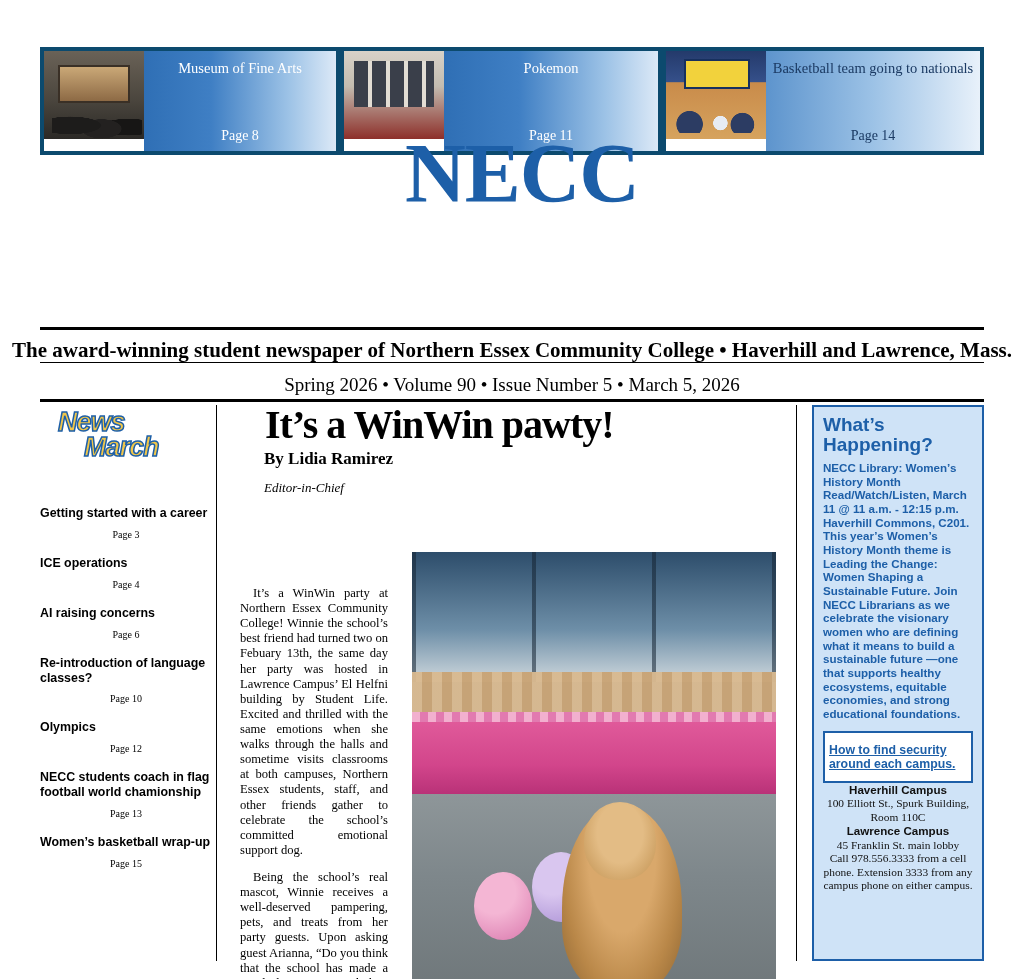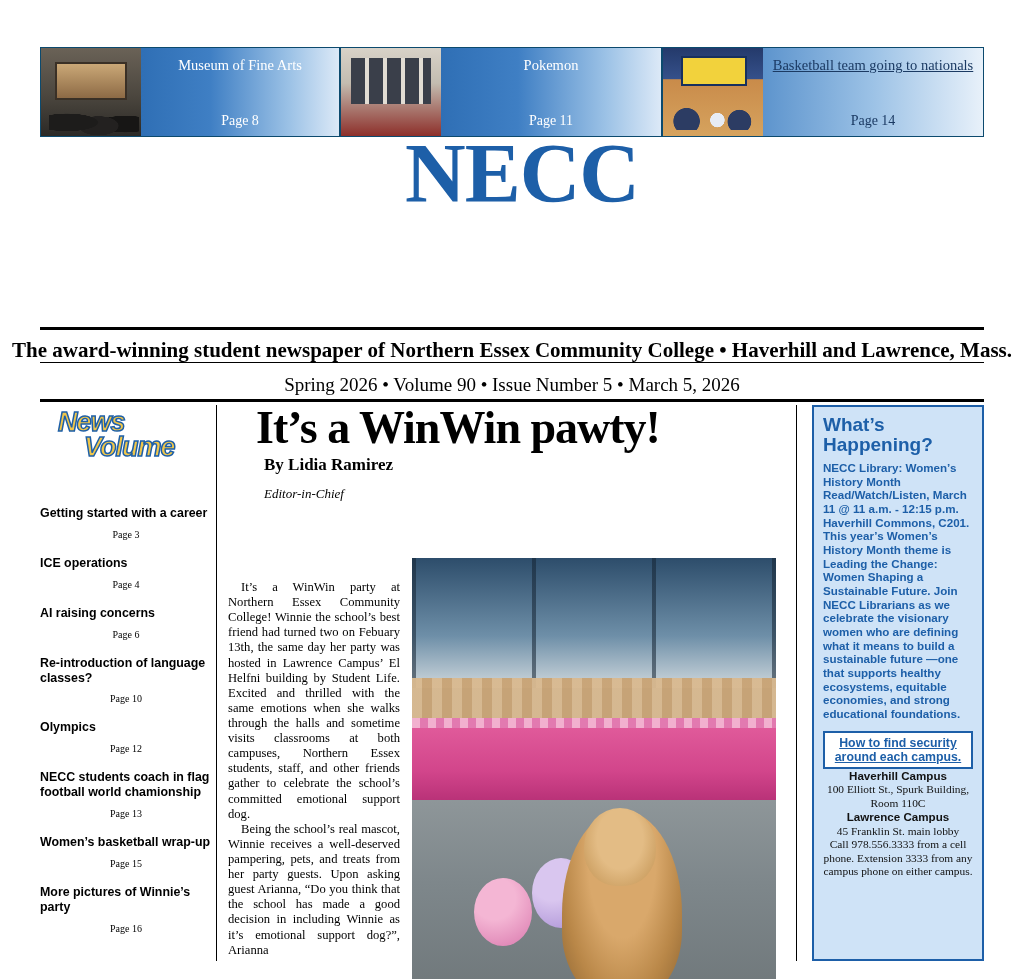--- a/index.html
+++ b/index.html
@@ -12,41 +12,40 @@
     position:relative;
   }
   .page{position:relative;width:1024px;height:979px;}
 
   
   .teaser-strip{
     position:absolute;left:40px;top:47px;width:944px;height:90px;
     display:flex;
   }
   .teaser{
-    display:flex;height:90px;position:relative;
-    border:1px solid #0c4a6e;
+    display:flex;height:108px;position:relative;
+    border:4px solid #0c4a6e;
     box-sizing:border-box;
   }
   .teaser-photo{
     width:100px;height:88px;flex:0 0 100px;position:relative;overflow:hidden;
   }
   .teaser-text{
     flex:1;position:relative;
     background:linear-gradient(to right,#2f6fb5 0%, #3f7fc4 35%, #9cc2e6 75%, #dce9f7 100%);
     color:#ffffff;
     font-family:"Liberation Serif", serif;
     font-size:14.5px;
     text-align:center;
     padding-top:9px;
     box-sizing:border-box;
   }
   .teaser-text.alt{
     background:linear-gradient(to right,#5d94cd 0%, #9cc2e6 50%, #e8f1fa 100%);
     color:#1b3a63;
-    text-decoration:underline;
   }
   .teaser-title{line-height:1.15;padding:0 6px;}
   .teaser-page{position:absolute;bottom:7px;left:0;right:0;text-align:center;font-size:14px;}
 
   
   .ph-museum{background:
      linear-gradient(to bottom,#6a6257 0%,#4b463e 55%,#2b2926 100%);}
   .ph-museum:after{content:"";position:absolute;left:14px;top:14px;width:68px;height:34px;
      background:linear-gradient(to bottom,#caa877,#8d6a45);border:2px solid #3a3026;}
   .ph-museum:before{content:"";position:absolute;left:8px;bottom:0;width:90px;height:34px;
@@ -115,39 +114,39 @@
     font-family:"Liberation Serif", serif;font-size:10px;text-align:center;
     margin-top:8px;
   }
 
   .vrule{position:absolute;top:0;width:1px;background:#000;}
 
   
   .center{position:absolute;left:188px;top:0;width:560px;}
   .headline{
     font-family:"Liberation Serif", serif;font-weight:bold;
-    font-size:46px;line-height:1;letter-spacing:-1px;
-    margin:0 0 4px 28px;
+    font-size:40px;line-height:1;letter-spacing:-1px;
+    margin:0 0 4px 37px;
   }
   .byline{
     font-family:"Liberation Serif", serif;font-weight:bold;font-size:13.5px;
     margin-left:36px;
   }
   .byline .sc{font-size:17px;}
   .byrole{
     font-family:"Liberation Serif", serif;font-style:italic;font-size:13px;
     margin-left:36px;margin-top:11px;
   }
   .center-cols{position:relative;margin-top:16px;height:470px;}
   .story-col{
     position:absolute;left:0;top:62px;width:172px;
     font-family:"Liberation Serif", serif;font-size:12.6px;line-height:1.2;
     text-align:justify;
   }
-  .story-col p{margin:0;text-indent:13px;}
+  .story-col p{margin:12px;text-indent:13px;}
   .photo-block{position:absolute;left:184px;top:40px;width:364px;}
   .main-photo{
     width:364px;height:448px;position:relative;overflow:hidden;
     background:#3b5a77;
   }
   .mp-sky{position:absolute;left:0;top:0;width:364px;height:130px;
      background:linear-gradient(to bottom,#2d4d6b 0%, #6e8fa8 60%, #cfd8dd 100%);}
   .mp-win{position:absolute;left:0;top:0;width:364px;height:130px;
      background:repeating-linear-gradient(to right, rgba(20,35,50,.55) 0 4px, transparent 4px 120px);}
   .mp-wall{position:absolute;left:0;top:130px;width:364px;height:40px;background:#8fa3b0;}
@@ -177,22 +176,22 @@
   }
   .wh-title{
     font-family:"Liberation Sans", sans-serif;font-weight:bold;color:#1d5fa8;
     font-size:19px;line-height:1.05;margin-bottom:6px;
   }
   .wh-body{
     font-family:"Liberation Sans", sans-serif;font-weight:bold;color:#1d5fa8;
     font-size:11.6px;line-height:1.18;
   }
   .sec-box{
-    margin-top:10px;border:2px solid #1d5fa8;background:#ffffff;padding:3px 4px;
-    text-align:center;
+    margin-top:10px;border:2px solid #1d5fa8;background:#ffffff;padding:10px 4px;
+    text-align:left;
   }
   .sec-head{
     font-family:"Liberation Sans", sans-serif;font-weight:bold;color:#1d5fa8;
     font-size:12.3px;line-height:1.15;text-decoration:underline;
   }
   .sec-lines{
     font-family:"Liberation Serif", serif;font-size:11.4px;
     line-height:1.18;text-align:center;color:#111;
   }
   .sec-lines b{font-family:"Liberation Sans", sans-serif;font-size:11.6px;}
@@ -238,21 +237,21 @@
   <div class="tagline">The award-winning student newspaper of Northern Essex Community College • Haverhill and Lawrence, Mass.</div>
   <div class="rule-thin" style="top:362px;"></div>
   <div class="issueline">Spring 2026   •   Volume 90   •   Issue Number 5   •   March 5, 2026</div>
   <div class="rule-thick" style="top:399px;"></div>
 
   <div class="body-area">
 
     <div class="left-rail">
       <div class="newsbytes">
         <div class="nb-line">News</div>
-        <div class="nb-line nb-bytes">Volume</div>
+        <div class="nb-line nb-bytes">March</div>
       </div>
 
       <div class="brief" style="margin-top:48px;">
         <div class="brief-title">Getting started with a  career</div>
         <div class="brief-page">Page 3</div>
       </div>
       <div class="brief">
         <div class="brief-title">ICE operations</div>
         <div class="brief-page">Page 4</div>
       </div>
@@ -268,24 +267,20 @@
         <div class="brief-title">Olympics</div>
         <div class="brief-page">Page 12</div>
       </div>
       <div class="brief">
         <div class="brief-title">NECC students coach in flag football world chamionship</div>
         <div class="brief-page">Page 13</div>
       </div>
       <div class="brief">
         <div class="brief-title">Women’s basketball wrap-up</div>
         <div class="brief-page">Page 15</div>
-      </div>
-      <div class="brief">
-        <div class="brief-title">More pictures of Winnie’s party</div>
-        <div class="brief-page">Page 16</div>
       </div>
     </div>
 
     <div class="vrule" style="left:176px;height:556px;"></div>
 
     <div class="center">
       <div class="headline">It’s a WinWin pawty!</div>
       <div class="byline">
         <span class="sc">By </span><span class="sc">Lidia Ramirez</span>
       </div>

